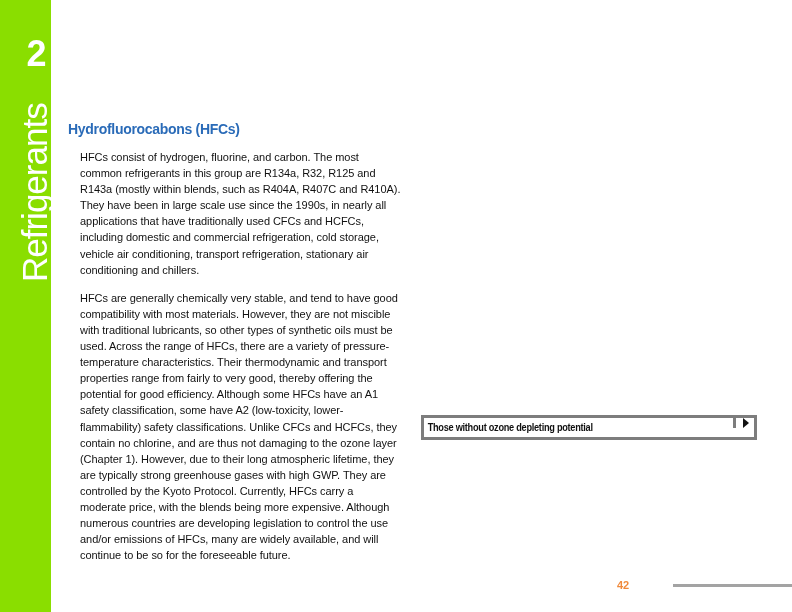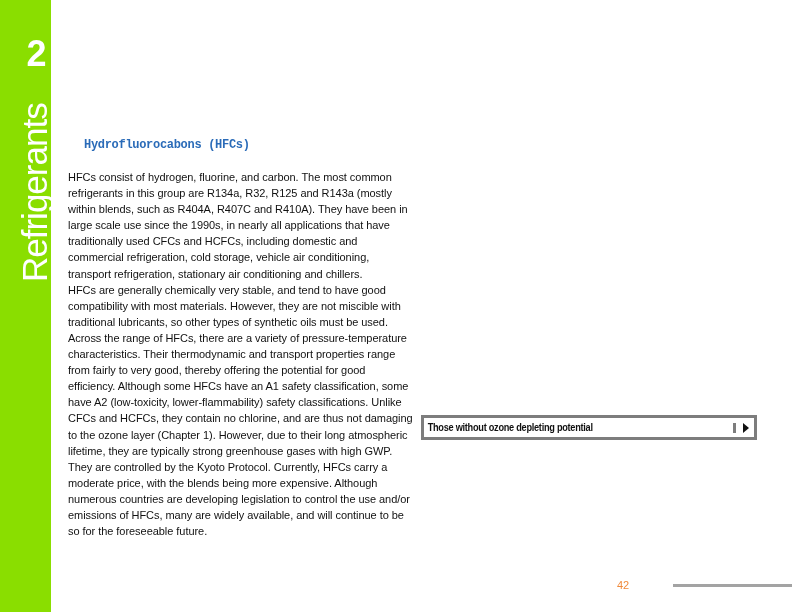--- a/index.html
+++ b/index.html
@@ -51,53 +51,52 @@
     }
     .article {
       position: absolute;
       left: 68px;
       top: 121px;
       width: 345px;
     }
     .article-heading {
       color: #2a6bb8;
       font-weight: bold;
-      font-size: 12px;
+      font-size: 14px;
       line-height: 16px;
-      margin: 16px;
+      margin: 0;
       letter-spacing: -0.3px;
-      font-family: Liberation Mono, monospace;
     }
     .article-body {
       color: #111111;
       font-size: 11px;
       line-height: 16.1px;
       margin: 0;
       letter-spacing: -0.05px;
     }
     .article-body p {
-      margin: 0;
+      margin: 12px;
     }
     .link-list {
       position: absolute;
       left: 421px;
       top: 415px;
       width: 336px;
     }
     .link-button {
       position: relative;
       box-sizing: border-box;
       height: 25px;
       width: 336px;
       border: 3px solid #7d7d7d;
       background: #ffffff;
       margin-bottom: 7px;
       cursor: pointer;
       display: flex;
-      align-items: center;
+      align-items: flex-start;
     }
     .link-label {
       flex: 1;
       padding-left: 4px;
       font-family: "Liberation Sans", sans-serif;
       font-weight: bold;
       font-size: 10px;
       line-height: 19px;
       color: #111111;
       white-space: nowrap;
@@ -118,21 +117,21 @@
       border-top: 5px solid transparent;
       border-bottom: 5px solid transparent;
       border-left: 6px solid #111111;
       margin-left: 2px;
     }
     .page-number {
       position: absolute;
       left: 617px;
       top: 578px;
       color: #f08a3c;
-      font-weight: normal;
+      font-weight: bold;
       font-size: 11px;
       line-height: 14px;
     }
     .footer-rule {
       position: absolute;
       left: 673px;
       top: 584px;
       width: 119px;
       height: 3px;
       background: #a3a3a3;

